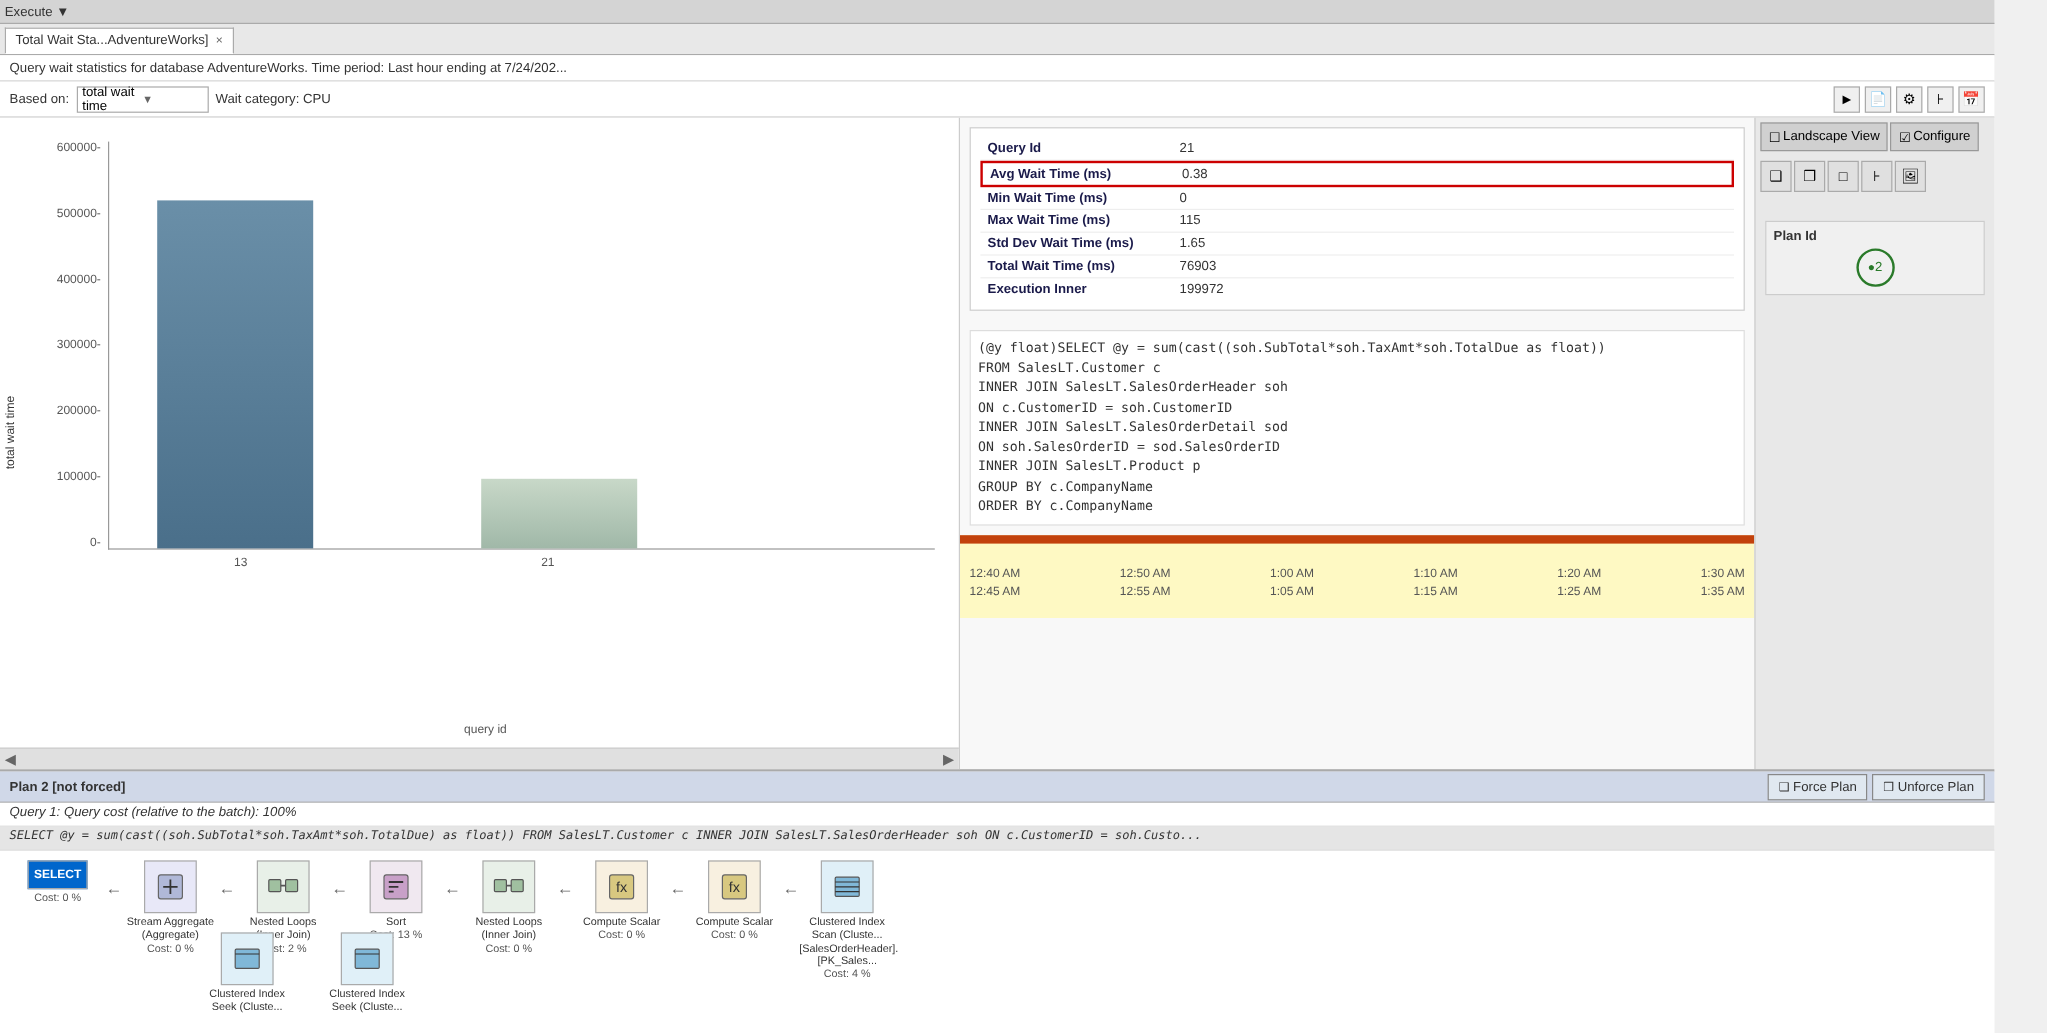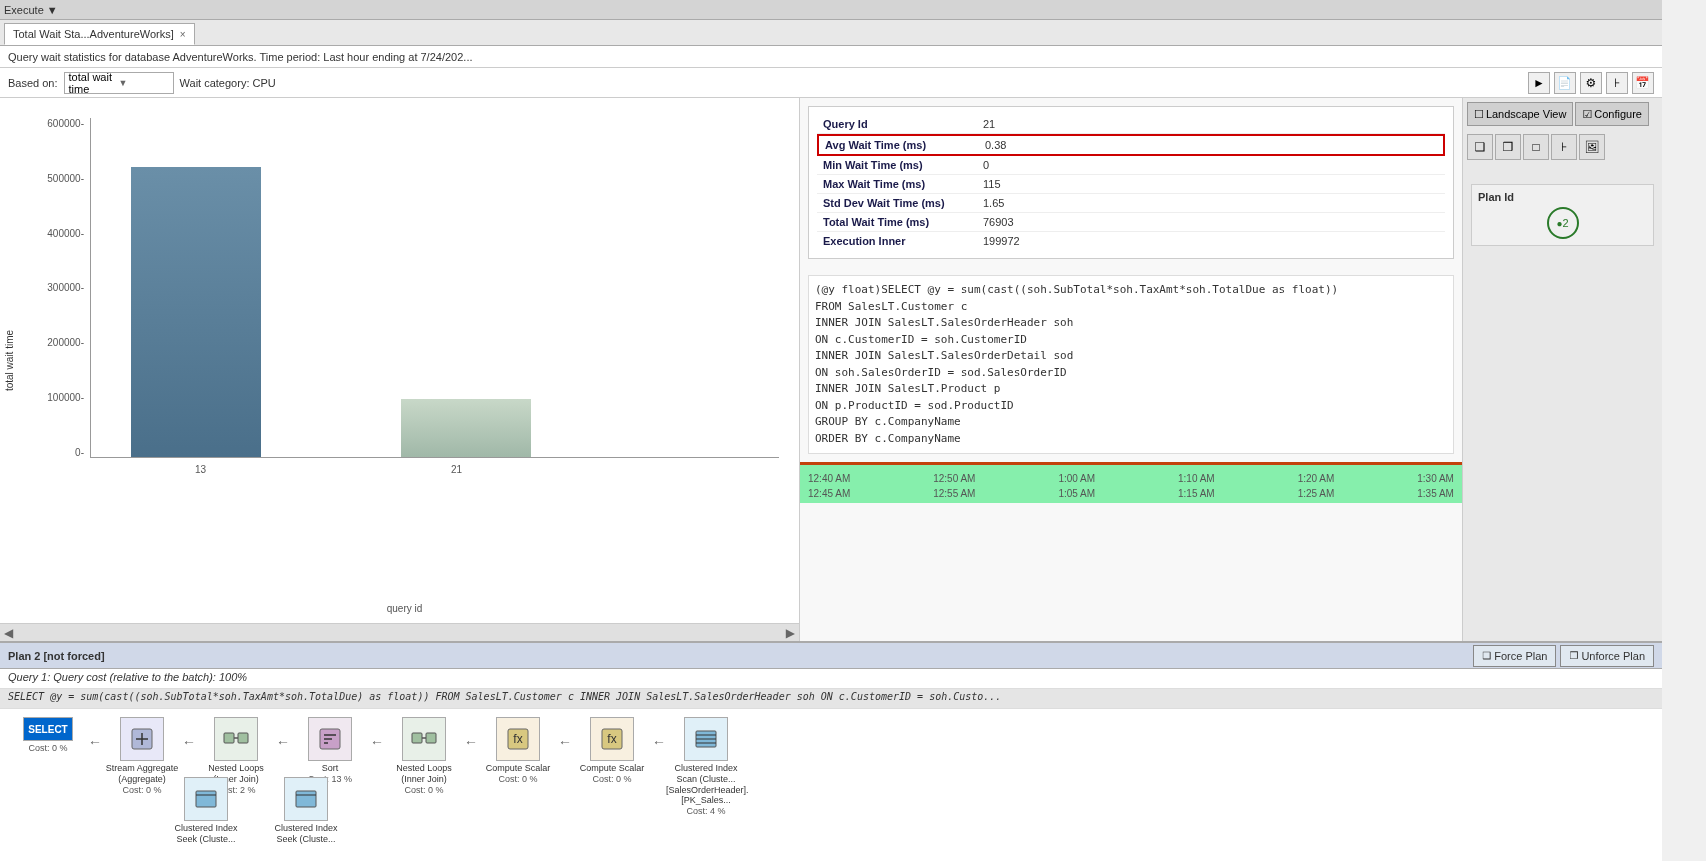--- a/index.html
+++ b/index.html
@@ -59,21 +59,21 @@
     .tooltip-panel { background: #fff; border: 1px solid #ccc; margin: 8px; padding: 8px; font-size: 11px; }
 
     .tooltip-row { display: flex; flex-direction: row; padding: 3px 6px; border-bottom: 1px solid #eee; }
     .tooltip-row:last-child { border-bottom: none; }
     .tooltip-row.highlighted { border: 2px solid #c00; background: #fff; }
     .tooltip-label { font-weight: bold; color: #1a1a4a; width: 160px; }
     .tooltip-value { color: #333; }
 
     .query-text { margin: 8px; padding: 6px; background: #fff; border: 1px solid #ddd; font-size: 11px; color: #333; line-height: 1.5; font-family: monospace; }
 
-    .timeline-area { padding: 4px 8px; background: #86efac; border-top: 3px solid #c2410c; }
+    .timeline-area { padding: 16px 8px; background: #fef9c3; border-top: 7px solid #c2410c; }
     .timeline-labels { display: flex; justify-content: space-between; font-size: 10px; color: #555; padding: 4px 0; }
     .timeline-sublabels { display: flex; justify-content: space-between; font-size: 10px; color: #555; text-align: right; }
 
     
     .right-toolbar { width: 200px; background: #e8e8e8; border-left: 1px solid #ccc; display: flex; flex-direction: column; }
     .rt-buttons { display: flex; gap: 2px; padding: 4px; }
     .rt-btn { height: 24px; padding: 0 6px; font-size: 11px; background: #d0d0d0; border: 1px solid #999; cursor: pointer; display: flex; align-items: center; gap: 2px; }
 
     
     .bottom-section { height: 220px; border-top: 2px solid #aaa; background: #f8f8f8; display: flex; flex-direction: column; }
@@ -212,21 +212,20 @@
       </div>
 
       <div class="query-text">
         <div>(@y float)SELECT @y = sum(cast((soh.SubTotal*soh.TaxAmt*soh.TotalDue as float))</div>
         <div>FROM SalesLT.Customer c</div>
         <div>INNER JOIN SalesLT.SalesOrderHeader soh</div>
         <div>ON c.CustomerID = soh.CustomerID</div>
         <div>INNER JOIN SalesLT.SalesOrderDetail sod</div>
         <div>ON soh.SalesOrderID = sod.SalesOrderID</div>
         <div>INNER JOIN SalesLT.Product p</div>
-        <div>ON p.ProductID = sod.ProductID</div>
         <div>GROUP BY c.CompanyName</div>
         <div>ORDER BY c.CompanyName</div>
       </div>
 
       <div class="timeline-area">
         <div class="timeline-labels">
           <span>12:40 AM</span>
           <span>12:50 AM</span>
           <span>1:00 AM</span>
           <span>1:10 AM</span>

